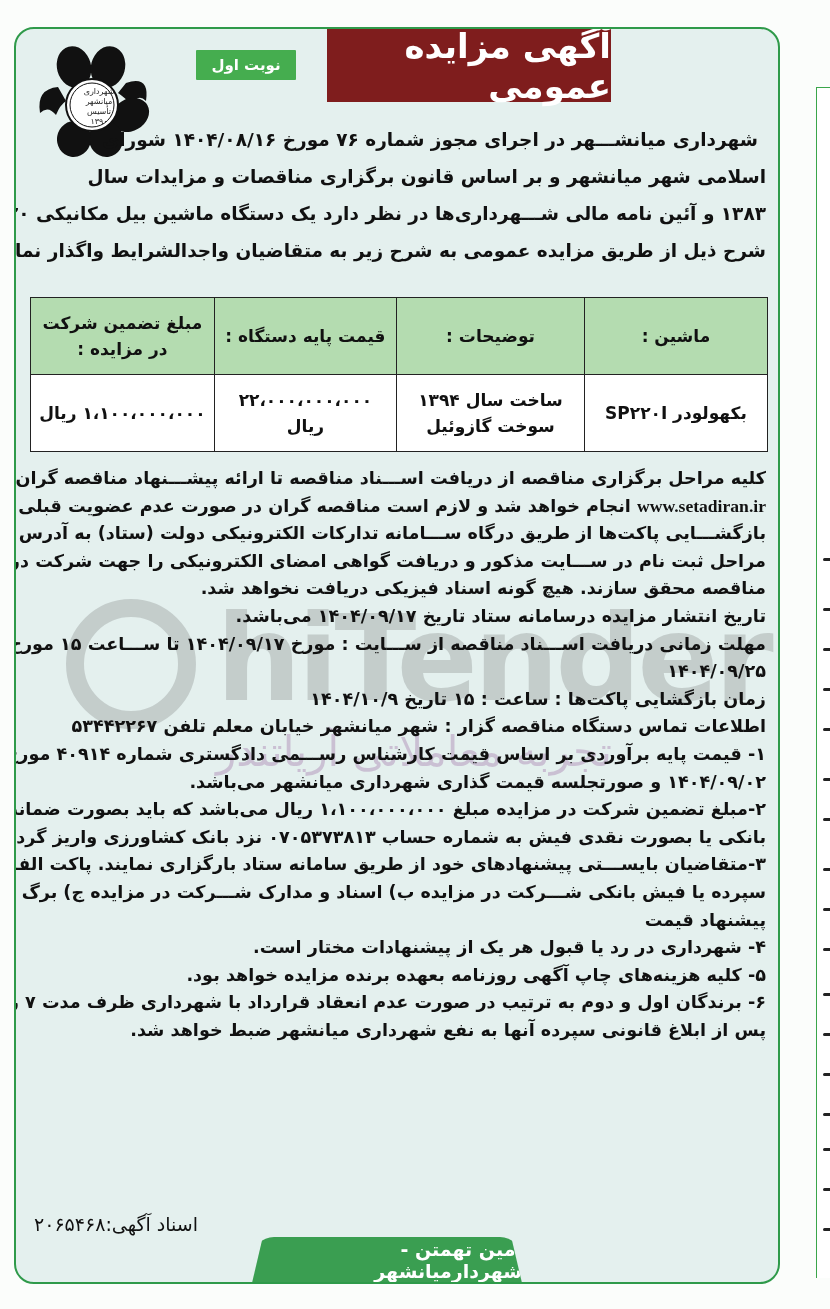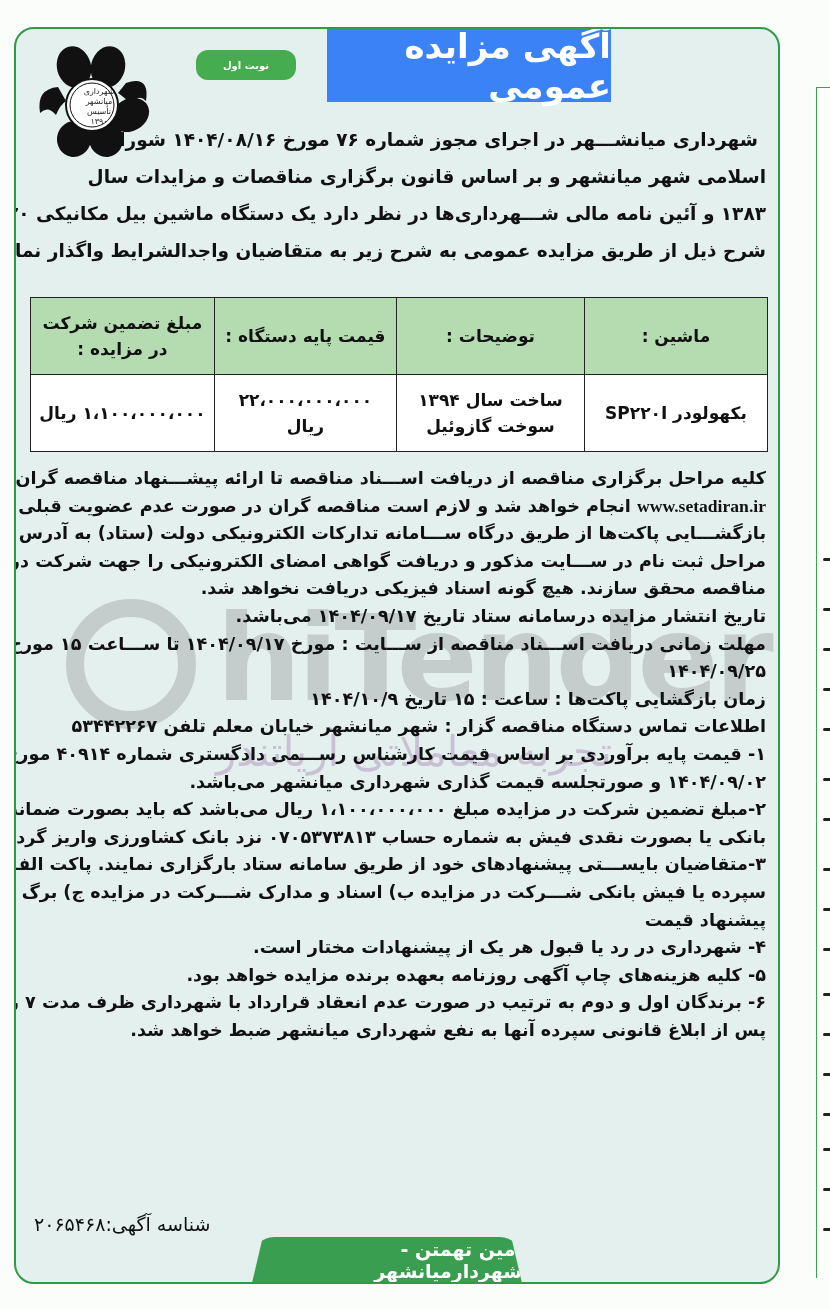--- a/index.html
+++ b/index.html
@@ -36,37 +36,37 @@
       width: 762px; height: 1253px;
       border: 2px solid #2f9a4a;
       border-radius: 20px;
       background: #e4f0ee;
       overflow: hidden;
     }
     .title-box {
       position: absolute;
       left: 311px; top: 0px;
       width: 284px; height: 73px;
-      background: #3b82f6;
+      background: #7f1d1d;
       color: #ffffff;
       display: flex; align-items: center; justify-content: center;
       font-weight: bold;
       font-size: 34px;
       letter-spacing: -0.5px;
     }
     .round-badge {
       position: absolute;
       left: 180px; top: 21px;
       width: 100px; height: 30px;
       background: #45ad4f;
       color: #ffffff;
-      border-radius: 12px;
-      display: flex; align-items: center; justify-content: center;
-      font-weight: bold;
-      font-size: 10px;
+      border-radius: 1px;
+      display: flex; align-items: center; justify-content: center;
+      font-weight: bold;
+      font-size: 15px;
     }
     .logo {
       position: absolute;
       left: 18px; top: 16px;
       width: 116px; height: 112px;
     }
     .logo-text {
       position: absolute;
       left: 44px; top: 44px; width: 42px; height: 36px;
       font-size: 8px; line-height: 10px; text-align: center; color: #222;
@@ -276,15 +276,15 @@
     <div>بانکی یا بصورت نقدی فیش به شماره حساب ۰۷۰۵۳۷۳۸۱۳ نزد بانک کشاورزی واریز گردد.</div>
     <div>۳-متقاضیان بایســـتی پیشنهادهای خود از طریق سامانه ستاد بارگزاری نمایند. پاکت الف)</div>
     <div>سپرده یا فیش بانکی شـــرکت در مزایده ب) اسناد و مدارک شـــرکت در مزایده ج) برگ</div>
     <div>پیشنهاد قیمت</div>
     <div>۴- شهرداری در رد یا قبول هر یک از پیشنهادات مختار است.</div>
     <div>۵- کلیه هزینه‌های چاپ آگهی روزنامه بعهده برنده مزایده خواهد بود.</div>
     <div>۶- برندگان اول و دوم به ترتیب در صورت عدم انعقاد قرارداد با شهرداری ظرف مدت ۷ روز</div>
     <div>پس از ابلاغ قانونی سپرده آنها به نفع شهرداری میانشهر ضبط خواهد شد.</div>
   </div>
 
-  <div class="ad-id">شناسه آگهی:۲۰۶۵۴۶۸</div>
+  <div class="ad-id">اسناد آگهی:۲۰۶۵۴۶۸</div>
   <div class="signature">امین تهمتن - شهردارمیانشهر</div>
 </div>
 
 </body></html>

